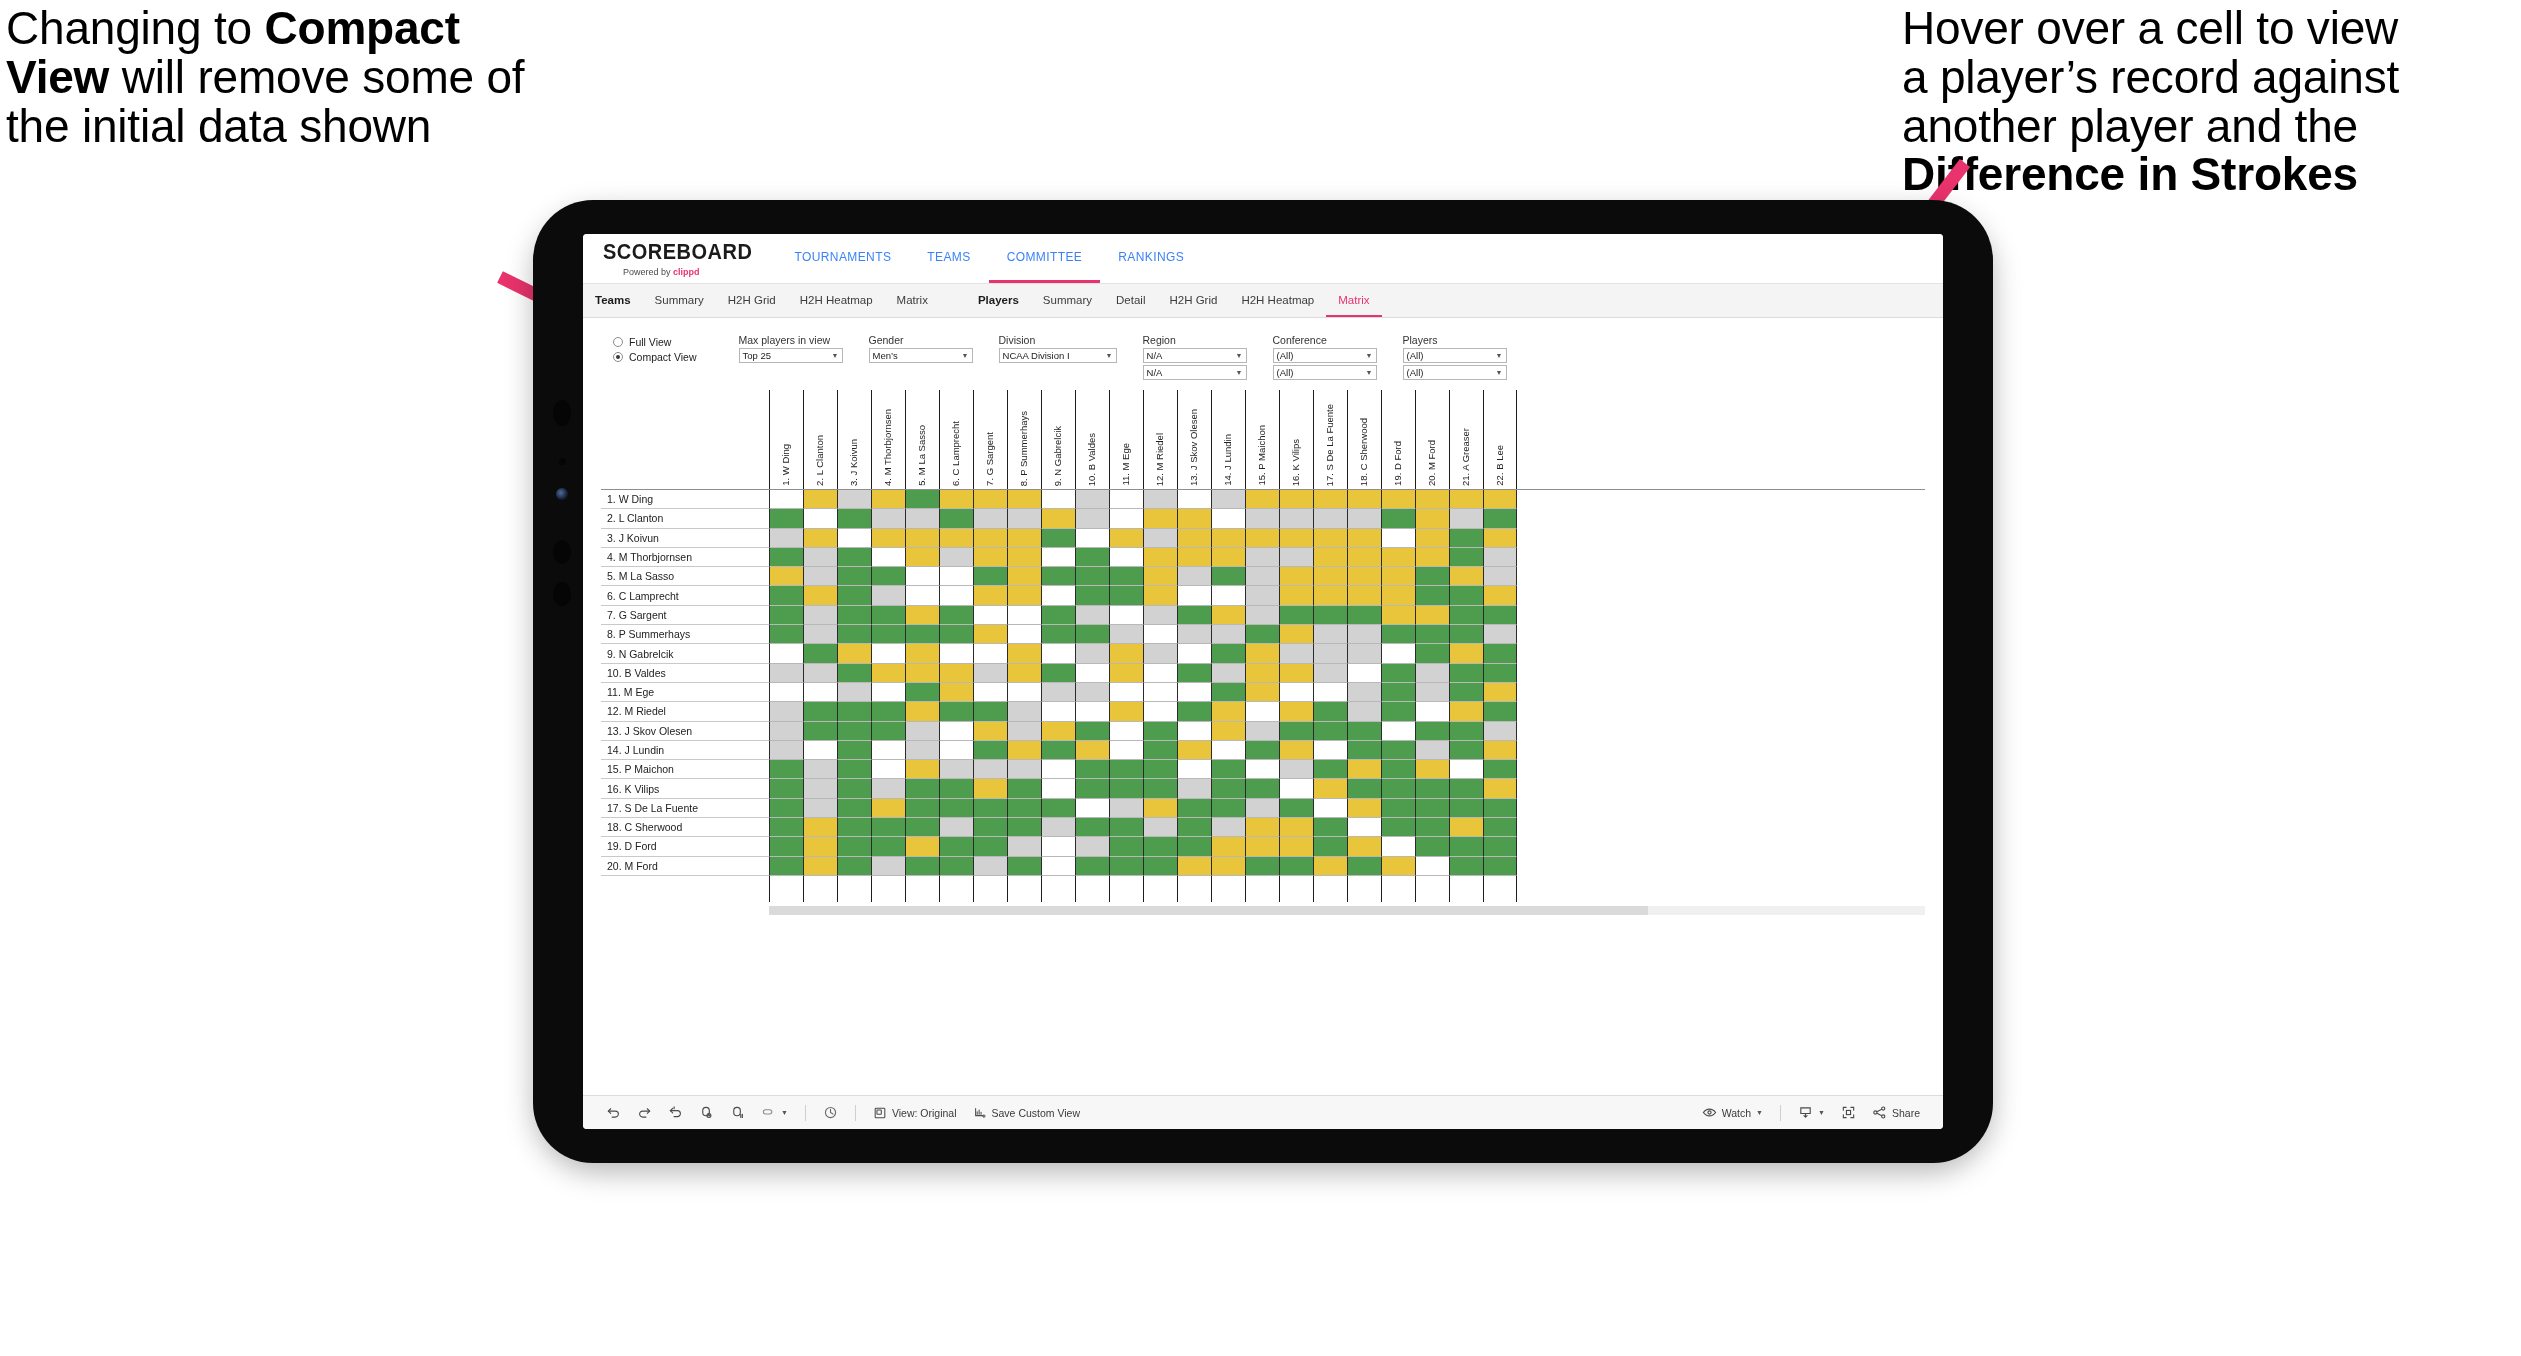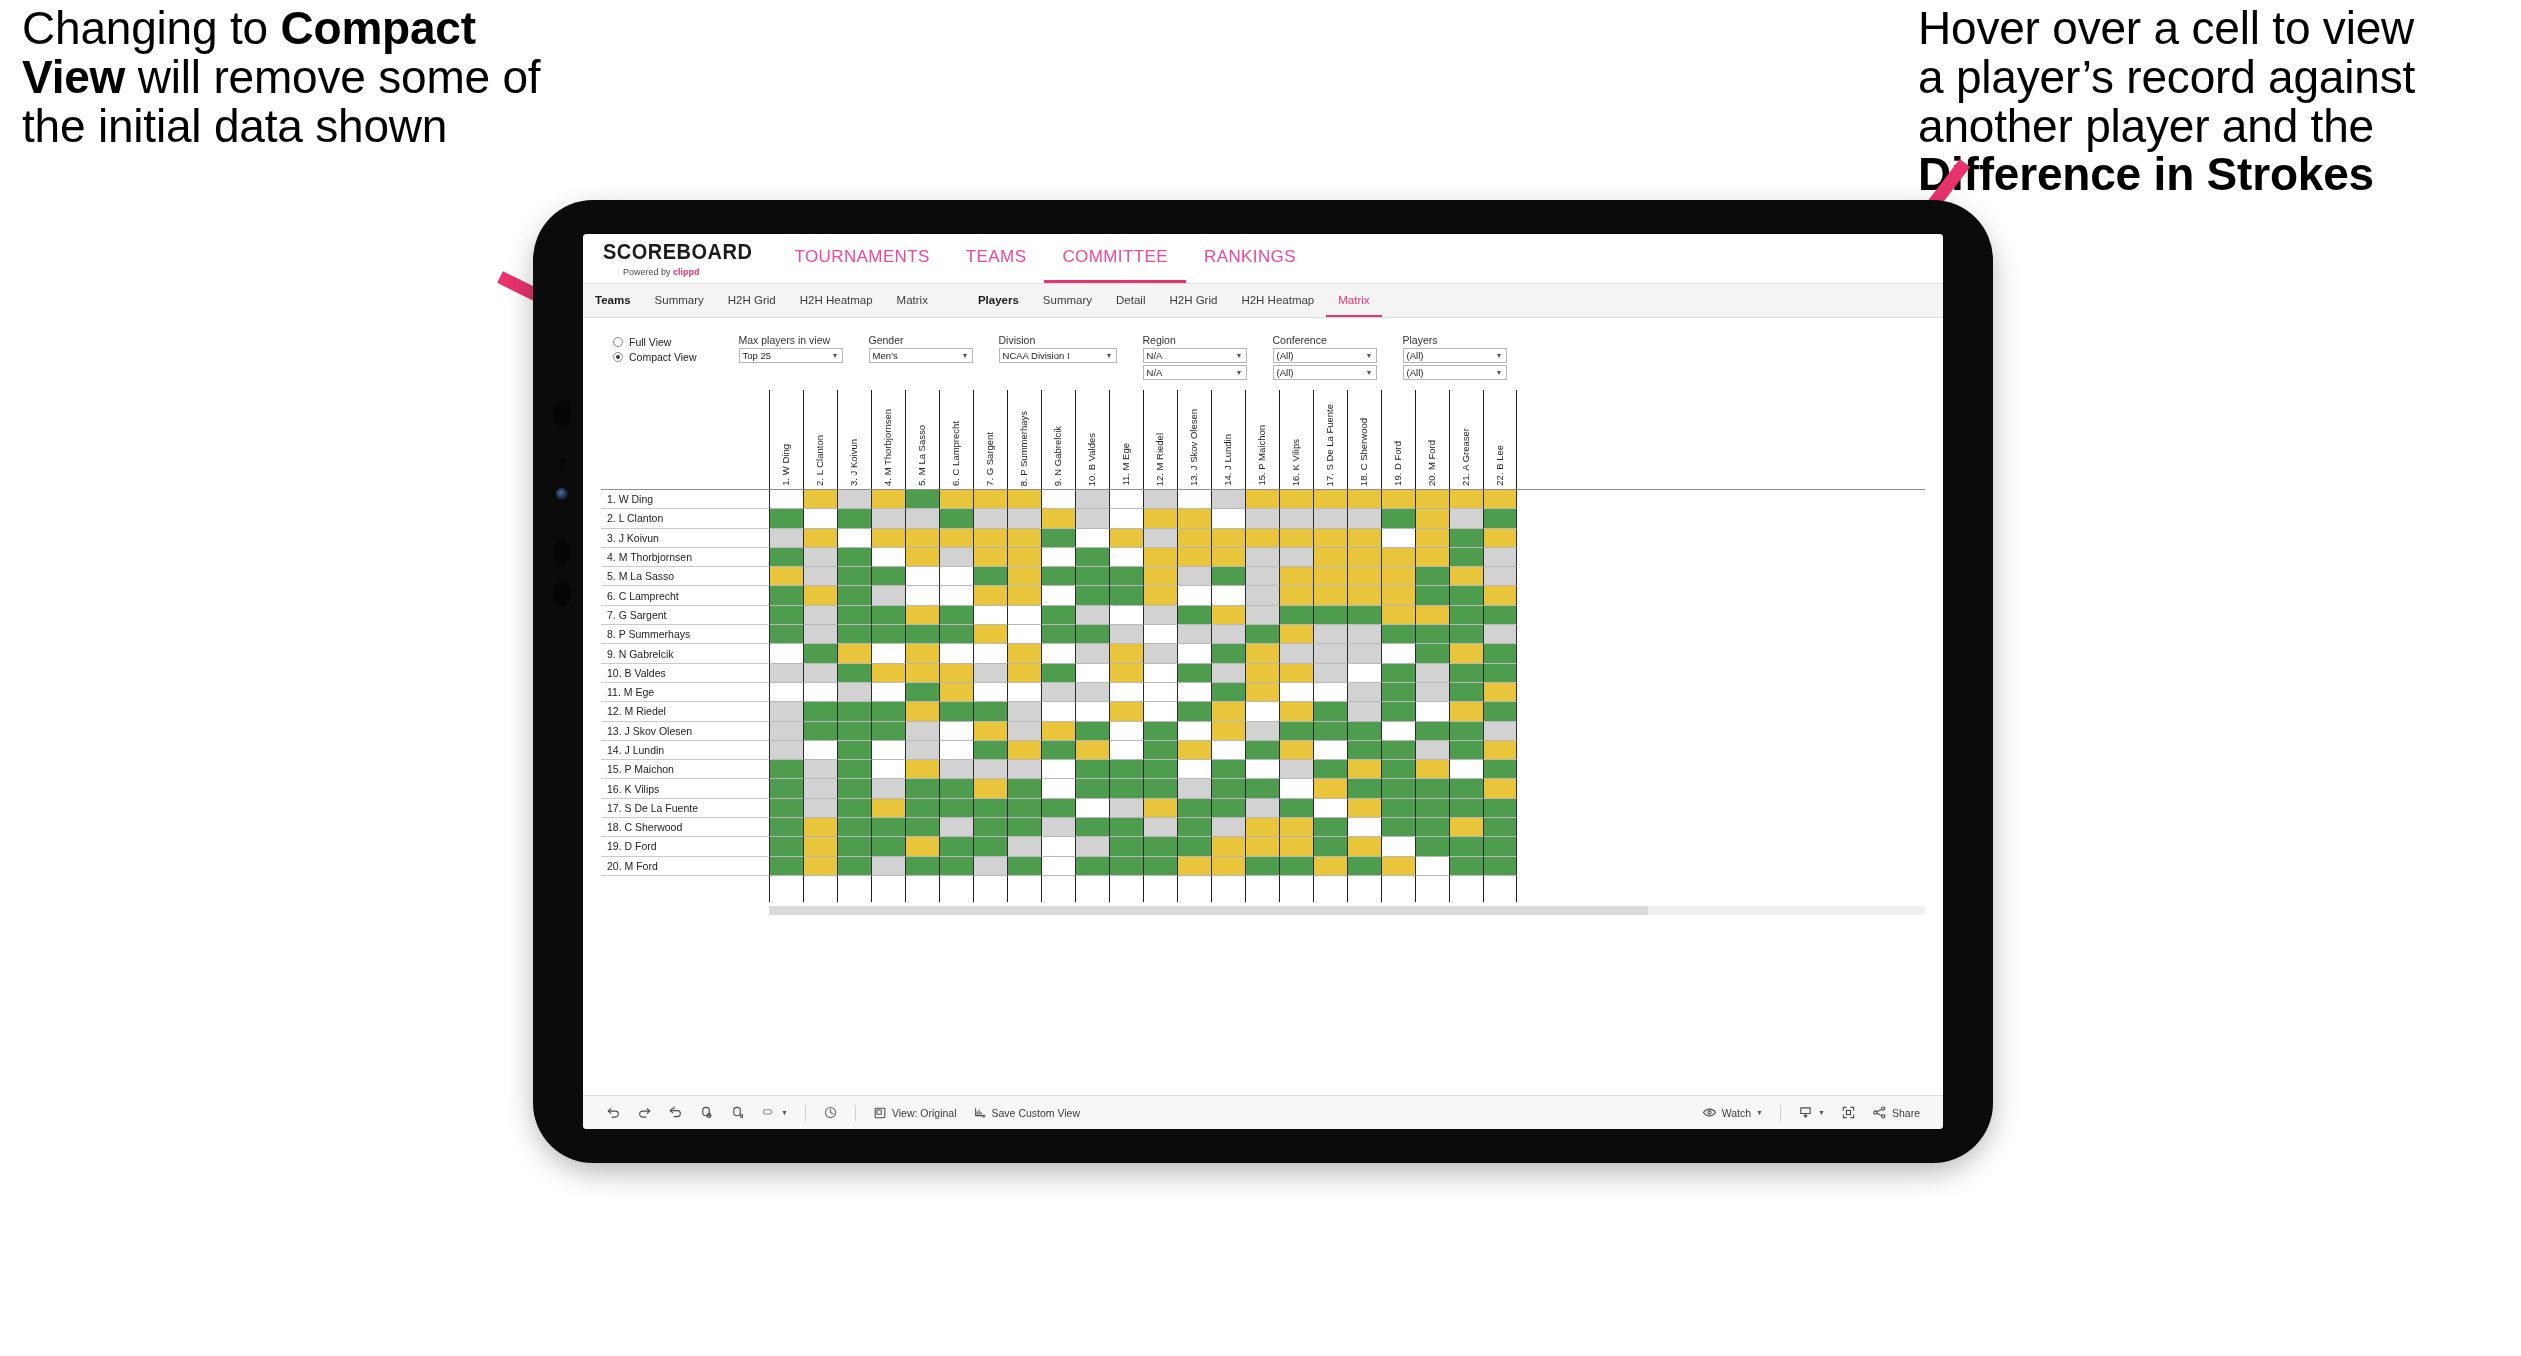--- a/index.html
+++ b/index.html
@@ -12,21 +12,20 @@
   #root { position: relative; width: 2521px; height: 1356px; }
 
   
   .callout {
     position: absolute;
     color: #000;
     font-size: 46px;
     line-height: 1.06;
     letter-spacing: -0.2px;
     font-weight: 400;
-    margin-left: 16px;
   }
   .callout b { font-weight: 700; }
   #callout-left  { left: 6px;  top: 4px;  width: 560px; }
   #callout-right { left: 1902px; top: 4px; width: 500px; }
 
   
   .arrow-svg { position: absolute; left: 0; top: 0; width: 2521px; height: 1356px; pointer-events: none; }
 
   
   #tablet {
@@ -71,21 +70,21 @@
   #brand { display: flex; flex-direction: column; justify-content: center; padding-right: 24px; }
   #brand-title {
     font-size: 20px; font-weight: 800; letter-spacing: 0.5px;
     color: #1b1b1b; font-family: "Liberation Sans", sans-serif;
     transform: scaleY(1.12); transform-origin: left center;
   }
   #brand-sub { font-size: 9px; color: #4a4a4a; margin-top: 4px; margin-left: 20px; }
   #brand-sub .clippd { color: #e8336d; font-weight: 700; }
   .topnav-item {
     display: flex; align-items: center; padding: 0 18px;
-    font-size: 17px; color: #ec4899; letter-spacing: .4px;
+    font-size: 12px; color: #3b82f6; letter-spacing: .4px;
     border-bottom: 3px solid transparent; cursor: pointer;
   }
   .topnav-item.active { border-bottom-color: #e8336d; }
 
   
   #subnav {
     height: 34px; flex: 0 0 34px;
     display: flex; align-items: stretch;
     background: #f4f4f4;
     border-bottom: 1px solid #dcdcdc;

